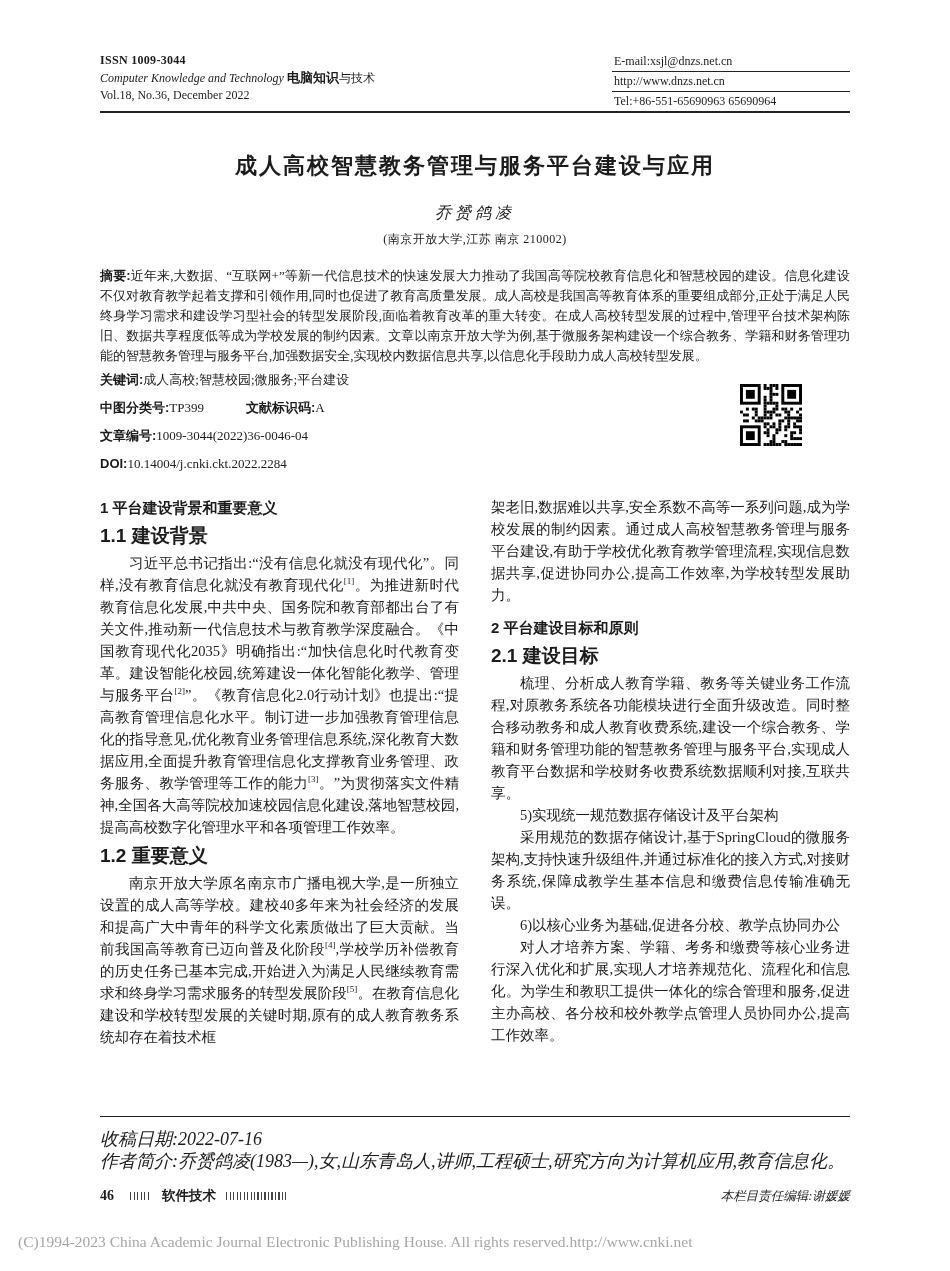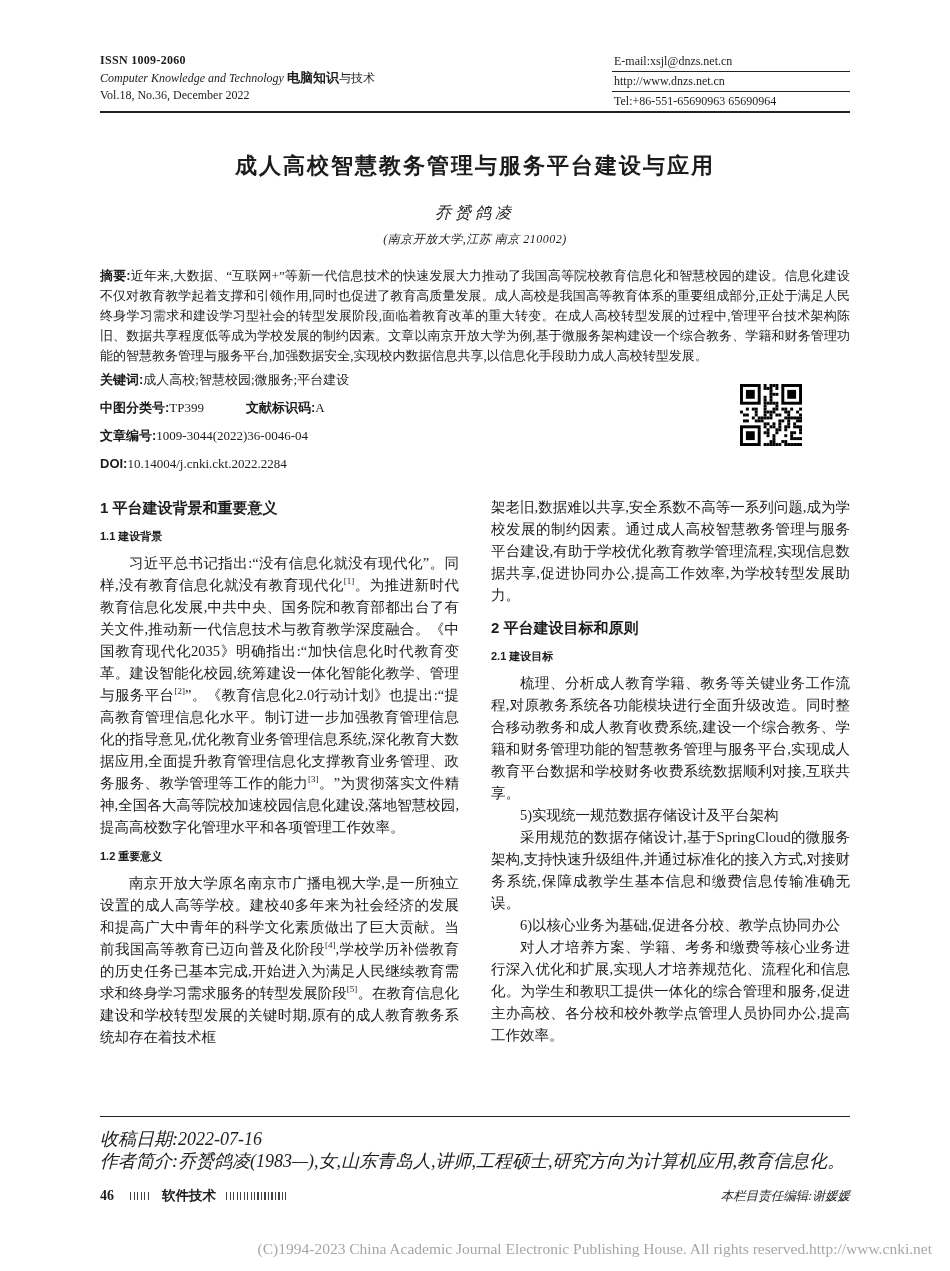--- a/index.html
+++ b/index.html
@@ -15,64 +15,64 @@
   .j-cn{font-weight:bold;font-family:"Liberation Sans","DejaVu Sans",sans-serif;font-size:13px;}
   .j-cn2{font-size:12px;}
   .jh-right{width:238px;font-size:12px;}
   .jh-right .hline{padding:3px 2px 3px 2px;border-bottom:1px solid #222;line-height:13px;}
   .jh-right .hline.last{border-bottom:none;}
 
   
   .title{margin-top:38px;text-align:center;font-family:"Liberation Sans","DejaVu Sans",sans-serif;
          font-weight:bold;font-size:22px;letter-spacing:2px;}
   .author{margin-top:22px;text-align:center;font-size:16px;font-style:italic;letter-spacing:4px;}
-  .affil{margin-top:7px;text-align:center;font-size:12px;letter-spacing:.5px;font-style:italic;}
+  .affil{margin-top:7px;text-align:center;font-size:12px;letter-spacing:.5px;}
   .abstract{margin-top:18px;font-size:13px;line-height:20px;text-align:justify;}
   .blabel{font-family:"Liberation Sans","DejaVu Sans",sans-serif;font-weight:bold;}
   .kwline{margin-top:4px;font-size:13px;line-height:20px;}
   .metaline{margin-top:8px;font-size:13px;line-height:20px;}
   .metaline .sep{display:inline-block;width:42px;}
 
   .osid{position:absolute;top:384px;left:470px;width:332px;display:flex;justify-content:flex-end;
         align-items:flex-end;gap:6px;}
   .osid-caption{font-size:12.5px;padding-bottom:14px;letter-spacing:.5px;}
   .qr{display:block;}
 
   
   .bodycols{display:flex;gap:32px;margin-top:22px;height:620px;overflow:hidden;}
   .col{width:363px;font-size:14.5px;line-height:22px;text-align:justify;}
   .col h3{font-family:"Liberation Sans","DejaVu Sans",sans-serif;font-size:15px;margin:12px 0 9px 0;line-height:20px;}
   .col h3.first{margin-top:2px;}
-  .col h4{font-family:"Liberation Sans","DejaVu Sans",sans-serif;font-size:11px;margin:9px 0 7px 0;line-height:18px;}
+  .col h4{font-family:"Liberation Sans","DejaVu Sans",sans-serif;font-size:19px;margin:9px 0 7px 0;line-height:18px;}
   .col p{margin:0;text-indent:2em;}
   .col p.noindent{text-indent:0;}
   .col sup{font-size:9px;line-height:0;}
 
   
   .footnote{border-top:1.5px solid #222;padding-top:11px;font-size:18px;line-height:22px;font-style:italic;}
   .pagefoot{display:flex;align-items:center;margin-top:15px;font-size:13px;}
   .pageno{font-weight:bold;font-size:14px;}
   .colname{font-family:"Liberation Sans","DejaVu Sans",sans-serif;font-weight:bold;font-size:13.5px;margin:0 10px 0 12px;}
   .editor{margin-left:auto;font-style:italic;font-size:12.5px;}
   .barcode{display:inline-block;height:8px;background:repeating-linear-gradient(90deg,#444 0 1px,transparent 1px 3.5px);}
   .bc1{width:20px;margin-left:16px;}
   .bc2{width:62px;}
 
-  .copyright{position:absolute;left:18px;right:18px;bottom:13px;display:flex;justify-content:flex-end;
+  .copyright{position:absolute;left:18px;right:18px;bottom:20px;display:flex;justify-content:flex-start;
              color:#a6a6a6;font-size:15.5px;margin-top:22px;}
 </style>
 </head>
 <body>
 
 <div class="page">
   <div class="content">
 
     <div class="jheader">
       <div class="jh-left">
-        <div class="issn">ISSN 1009-2060</div>
+        <div class="issn">ISSN 1009-3044</div>
         <div>
           <span class="j-en">Computer Knowledge and Technology</span>
           <span class="j-cn">电脑知识</span><span class="j-cn2">与技术</span>
         </div>
         <div>Vol.18, No.36, December  2022</div>
       </div>
       <div class="jh-right">
         <div class="hline">E-mail:xsjl@dnzs.net.cn</div>
         <div class="hline">http://www.dnzs.net.cn</div>
         <div class="hline last">Tel:+86-551-65690963 65690964</div>

